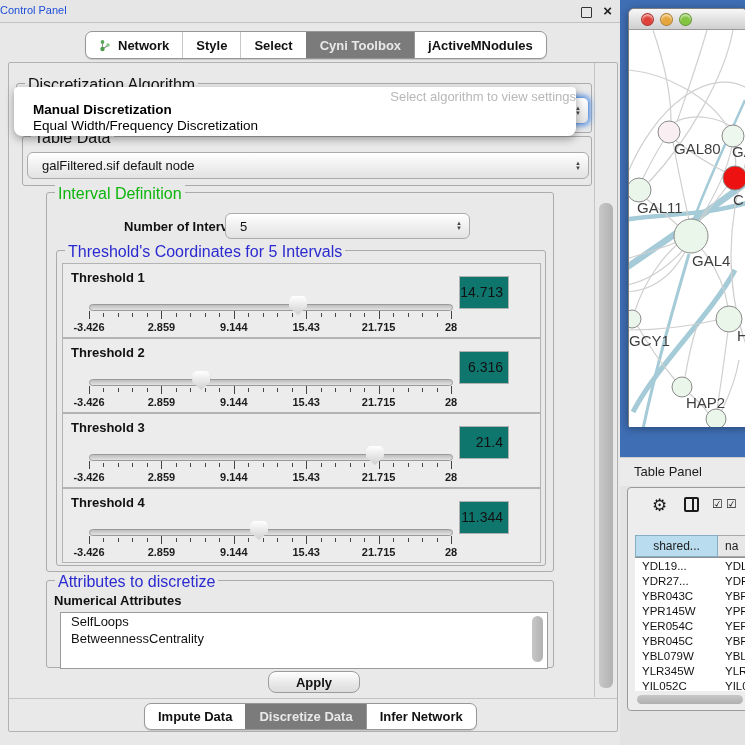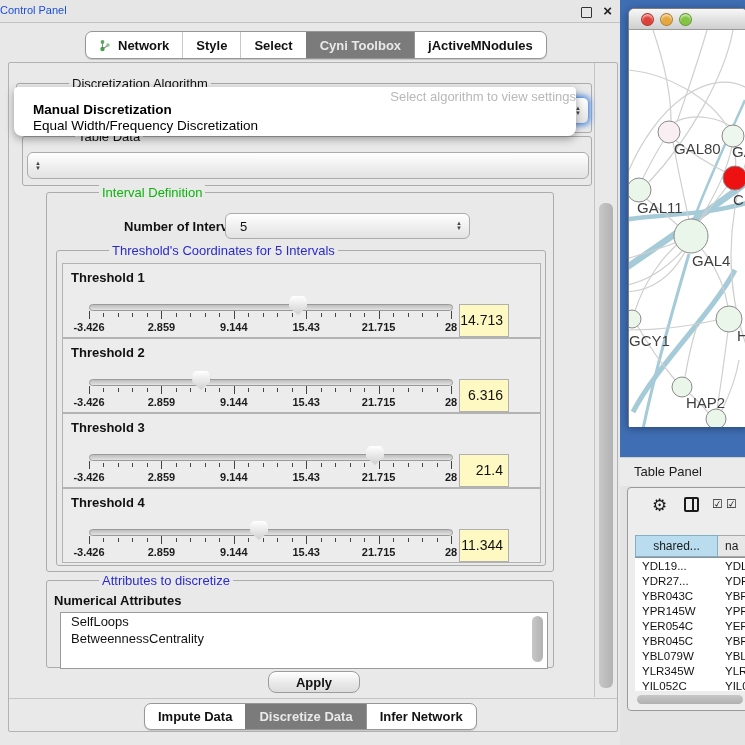--- a/index.html
+++ b/index.html
@@ -19,21 +19,21 @@
   .seg + .seg{border-left:1px solid #c9c9c9;}
   .seg.sel{background:#7b7b7b;color:#e9e9e9;border-left-color:#7b7b7b;}
   .seg.sel + .seg{border-left-color:#979797;justify-content:center;}
   .seg-icon{margin-right:6px;display:inline-flex;}
   
   .wrapper{left:8px;top:62px;width:610px;height:670px;background:#e9e9e9;border:1px solid #b2b2b2;border-radius:2px;box-sizing:border-box;}
   .vline{width:1px;background:#c4c4c4;}
   .hline{height:1px;background:#c4c4c4;}
   
   .group{border:1px solid #ababab;border-radius:3px;box-sizing:border-box;}
-  .gtitle{position:absolute;top:-8px;left:8px;background:#e9e9e9;padding:0 3px;font-size:13px;color:#111;white-space:nowrap;margin-left:44px;}
+  .gtitle{position:absolute;top:-8px;left:8px;background:#e9e9e9;padding:0 3px;font-size:16px;color:#111;white-space:nowrap;}
   .gtitle.green{color:#0cb50c;}
   .gtitle.blue{color:#2a2ad0;}
   
   .combo{background:linear-gradient(#ffffff,#ededed 60%,#e3e3e3);border:1px solid #ababab;border-radius:6px;
          box-sizing:border-box;display:flex;align-items:center;font-size:13px;color:#111;}
   .combo .ctext{padding-left:14px;flex:1;overflow:hidden;white-space:nowrap;}
   .stepper{display:flex;flex-direction:column;align-items:center;justify-content:center;width:20px;line-height:5px;
            font-size:6px;color:#444;}
   .combo.focusring{box-shadow:0 0 5px 2px rgba(80,140,225,0.85);border-color:#6f9fe0;}
   
@@ -49,21 +49,21 @@
   .track{position:absolute;left:10px;top:12px;width:362px;height:5px;border:1px solid #9a9a9a;border-radius:4px;
          background:linear-gradient(#bdbdbd,#e3e3e3);}
   .thumb{position:absolute;top:4px;width:18px;height:19px;background:linear-gradient(#ffffff,#d0d0d0);
          clip-path:polygon(0% 18%,18% 0%,82% 0%,100% 18%,100% 58%,50% 100%,0% 58%);
          filter:drop-shadow(0 1px 1px rgba(0,0,0,0.5));}
   .ticks{position:absolute;left:10px;top:19px;width:362px;height:9px;}
   .tick{position:absolute;width:1px;background:#444;top:2px;height:4px;}
   .tick.major{top:0;height:8px;}
   .ticklabels{position:absolute;left:10px;top:29px;width:362px;height:13px;}
   .ticklabel{position:absolute;transform:translateX(-50%);font-size:11px;font-weight:bold;color:#1c1c1c;white-space:nowrap;}
-  .th-value{position:absolute;left:396px;top:40px;width:50px;height:33px;background:#fef9c3;border:1px solid #b0b0b0;
+  .th-value{position:absolute;left:396px;top:12px;width:50px;height:33px;background:#0f766e;border:1px solid #b0b0b0;
             box-sizing:border-box;font-size:14px;color:#111;text-align:right;line-height:31px;padding-right:5px;}
   
   .listbox{background:#fff;border:1px solid #9a9a9a;overflow:hidden;}
   .attr-item{font-size:13px;color:#111;padding:1px 0 1px 10px;white-space:nowrap;}
   .scroll-thumb-v{background:linear-gradient(90deg,#c7c7c7,#b2b2b2);border-radius:6px;}
   .scroll-thumb-h{background:linear-gradient(#c7c7c7,#b0b0b0);border-radius:5px;}
   
   .pushbtn{background:linear-gradient(#ffffff,#e9e9e9 55%,#dcdcdc);border:1px solid #9c9c9c;border-radius:8px;
            font-size:13px;font-weight:bold;color:#111;display:flex;align-items:center;justify-content:center;box-sizing:border-box;}
   
@@ -146,20 +146,21 @@
 
 <div class="abs popup">
   <div class="prompt">Select algorithm to view settings</div>
   <div class="opt b" style="top:15px;">Manual Discretization</div>
   <div class="opt" style="top:31px;">Equal Width/Frequency Discretization</div>
 </div>
 
 <div class="abs group" style="left:22px;top:136px;width:570px;height:50px;">
   <span class="gtitle">Table Data</span>
   <div class="combo" style="position:absolute;left:4px;top:15px;width:562px;height:27px;">
+    <span class="ctext">galFiltered.sif default node</span>
     <span class="stepper">
         <span>▲</span>
         <span>▼</span>
       </span>
   </div>
 </div>
 
 <div class="abs group" style="left:46px;top:192px;width:508px;height:380px;">
   <span class="gtitle green">Interval Definition</span>
 </div>

